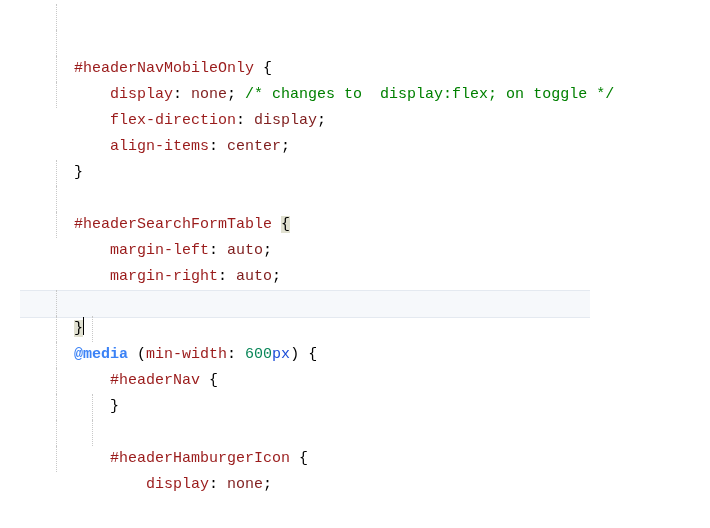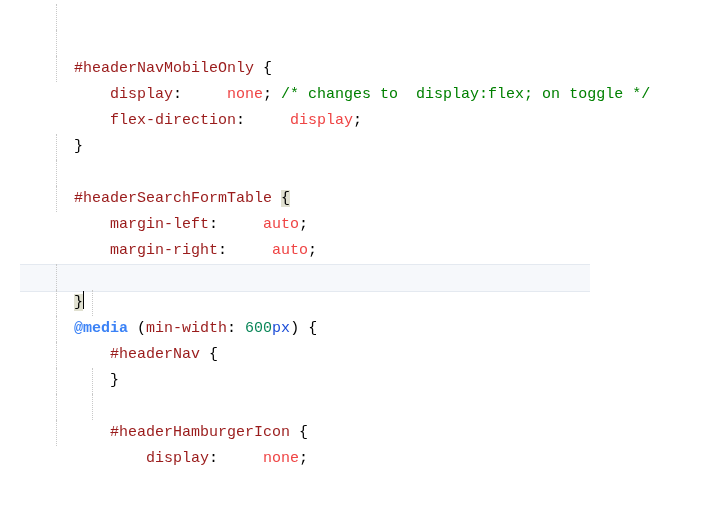--- a/index.html
+++ b/index.html
@@ -41,21 +41,21 @@
   }
   .vg {
     position: absolute;
     top: 0; bottom: 0;
     border-left: 1px dotted #c8c8c8;
   }
 
   
   .sel   { color: #9a1b1b; }      
   .punc  { color: #000000; }
-  .valkw { color: #ef4444; margin-left: 36px; }      
+  .valkw { color: #7f1d1d; }      
   .comm  { color: #008000; }
   .atkw  { color: #3b82f6; font-weight: bold; }
   .num   { color: #098658; }
   .unit  { color: #1d4ed8; }
   .brhl  { background: #e0e0d0; }
   .caret {
     display: inline-block;
     width: 1px; height: 18px;
     background: #000;
     vertical-align: -3px;
@@ -84,20 +84,26 @@
     <div class="guides"><div class="vg" style="left:36px"></div></div>
   </div>
 
   <div class="line">
     <span class="content">
       <span class="ind1"></span><span class="sel">flex-direction</span><span class="punc">: </span><span class="valkw">display</span><span class="punc">;</span>
     </span>
     <div class="guides"><div class="vg" style="left:36px"></div></div>
   </div>
 
+  <div class="line">
+    <span class="content">
+      <span class="ind1"></span><span class="sel">align-items</span><span class="punc">: </span><span class="valkw">center</span><span class="punc">;</span>
+    </span>
+    <div class="guides"><div class="vg" style="left:36px"></div></div>
+  </div>
 
   <div class="line">
     <span class="content">
       <span class="punc">}</span>
     </span>
   </div>
 
   <div class="line"><span class="content"> </span></div>
 
   <div class="line">

